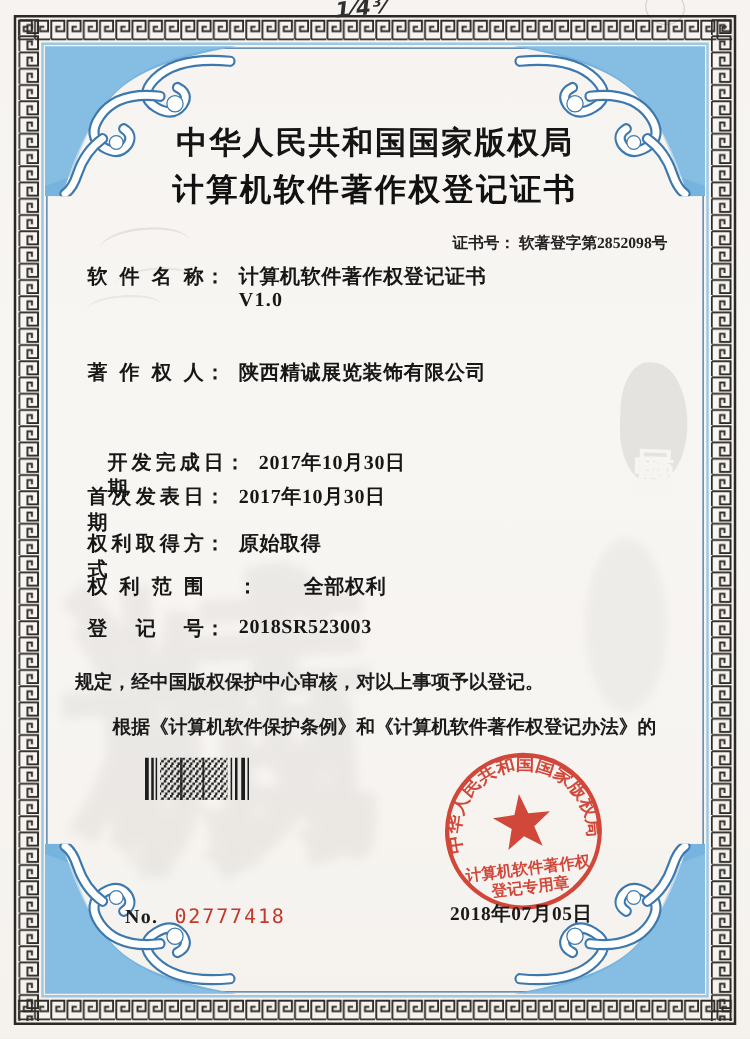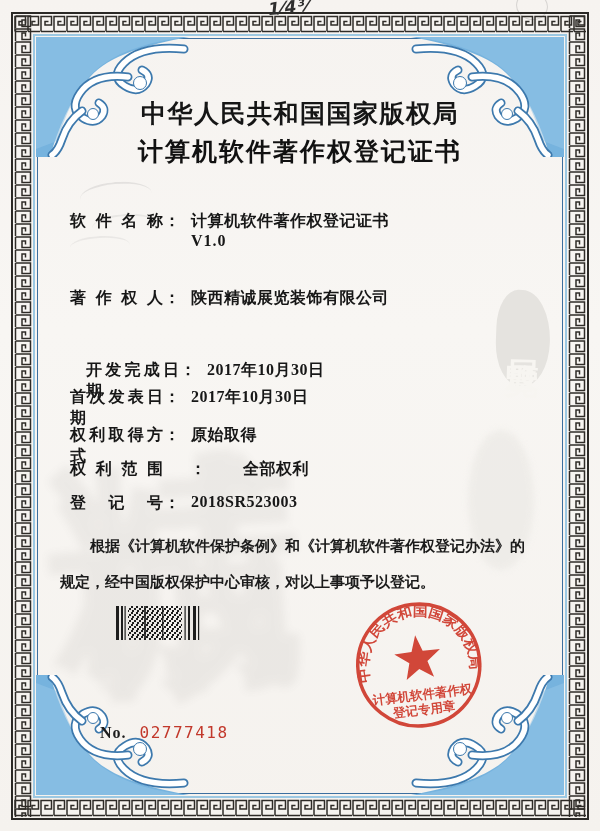--- a/index.html
+++ b/index.html
@@ -151,20 +151,24 @@
       <use href="#corner-art"></use>
     </svg>
   <svg class="corner br" viewBox="0 0 155 120">
       <use href="#corner-art"></use>
     </svg>
 
   <div class="handwriting">1⁄4³⁄</div>
 
   <div class="authority">中华人民共和国国家版权局</div>
   <div class="cert-title">计算机软件著作权登记证书</div>
+  <div class="cert-no">
+    <span>证书号：</span>
+    <span class="num">软著登字第2852098号</span>
+  </div>
 
   <div class="field-row r0">
     <span class="lbl">软件名称</span>
       <span class="colon">：</span>
     <span class="val"><span>计算机软件著作权登记证书</span><span class="v2">V1.0</span></span>
   </div>
   <div class="field-row r1">
     <span class="lbl">著作权人</span>
       <span class="colon">：</span>
     <span class="val">陕西精诚展览装饰有限公司</span>
@@ -189,22 +193,22 @@
       <span class="colon">：</span>
     <span class="val">全部权利</span>
   </div>
   <div class="field-row r6">
     <span class="lbl">登记号</span>
       <span class="colon">：</span>
     <span class="val">2018SR523003</span>
   </div>
 
   <div class="statement">
+    <div class="line">规定，经中国版权保护中心审核，对以上事项予以登记。</div>
     <div class="line first">根据《计算机软件保护条例》和《计算机软件著作权登记办法》的</div>
-    <div class="line">规定，经中国版权保护中心审核，对以上事项予以登记。</div>
   </div>
 
   <svg class="barcode" width="84" height="34">
     <rect x="0" y="0" width="3" height="34" fill="#1d1d1d"></rect>
     <rect x="5" y="0" width="2" height="34" fill="#1d1d1d"></rect>
     <rect x="8.5" y="0" width="1.2" height="34" fill="#1d1d1d"></rect>
     <rect x="12" y="0" width="54" height="34" fill="url(#bcp)"></rect>
     <rect x="28" y="0" width="2" height="34" fill="#1d1d1d" opacity=".85"></rect>
     <rect x="46" y="0" width="1.5" height="34" fill="#1d1d1d" opacity=".85"></rect>
     <rect x="68.5" y="0" width="1.2" height="34" fill="#1d1d1d"></rect>
@@ -223,14 +227,15 @@
     </text>
     <polygon fill="#cf3a2c" points="69,38 74.6,54.2 92,54.6 78.1,65 82.8,81.4 69,72 55.2,81.4 59.9,65 46,54.6 63.4,54.2"></polygon>
     <text x="69" y="102" text-anchor="middle" font-size="12.5" font-weight="bold" fill="#cf3a2c" font-family="Liberation Serif, serif">计算机软件著作权</text>
     <text x="69" y="117" text-anchor="middle" font-size="12.5" font-weight="bold" fill="#cf3a2c" font-family="Liberation Serif, serif">登记专用章</text>
   </svg>
 
   <div class="serial">
     <span class="no-label">No.</span>
     <span class="no-num">02777418</span>
   </div>
+  <div class="issue-date">2018年07月05日</div>
 
 </div>
 
 </body></html>

